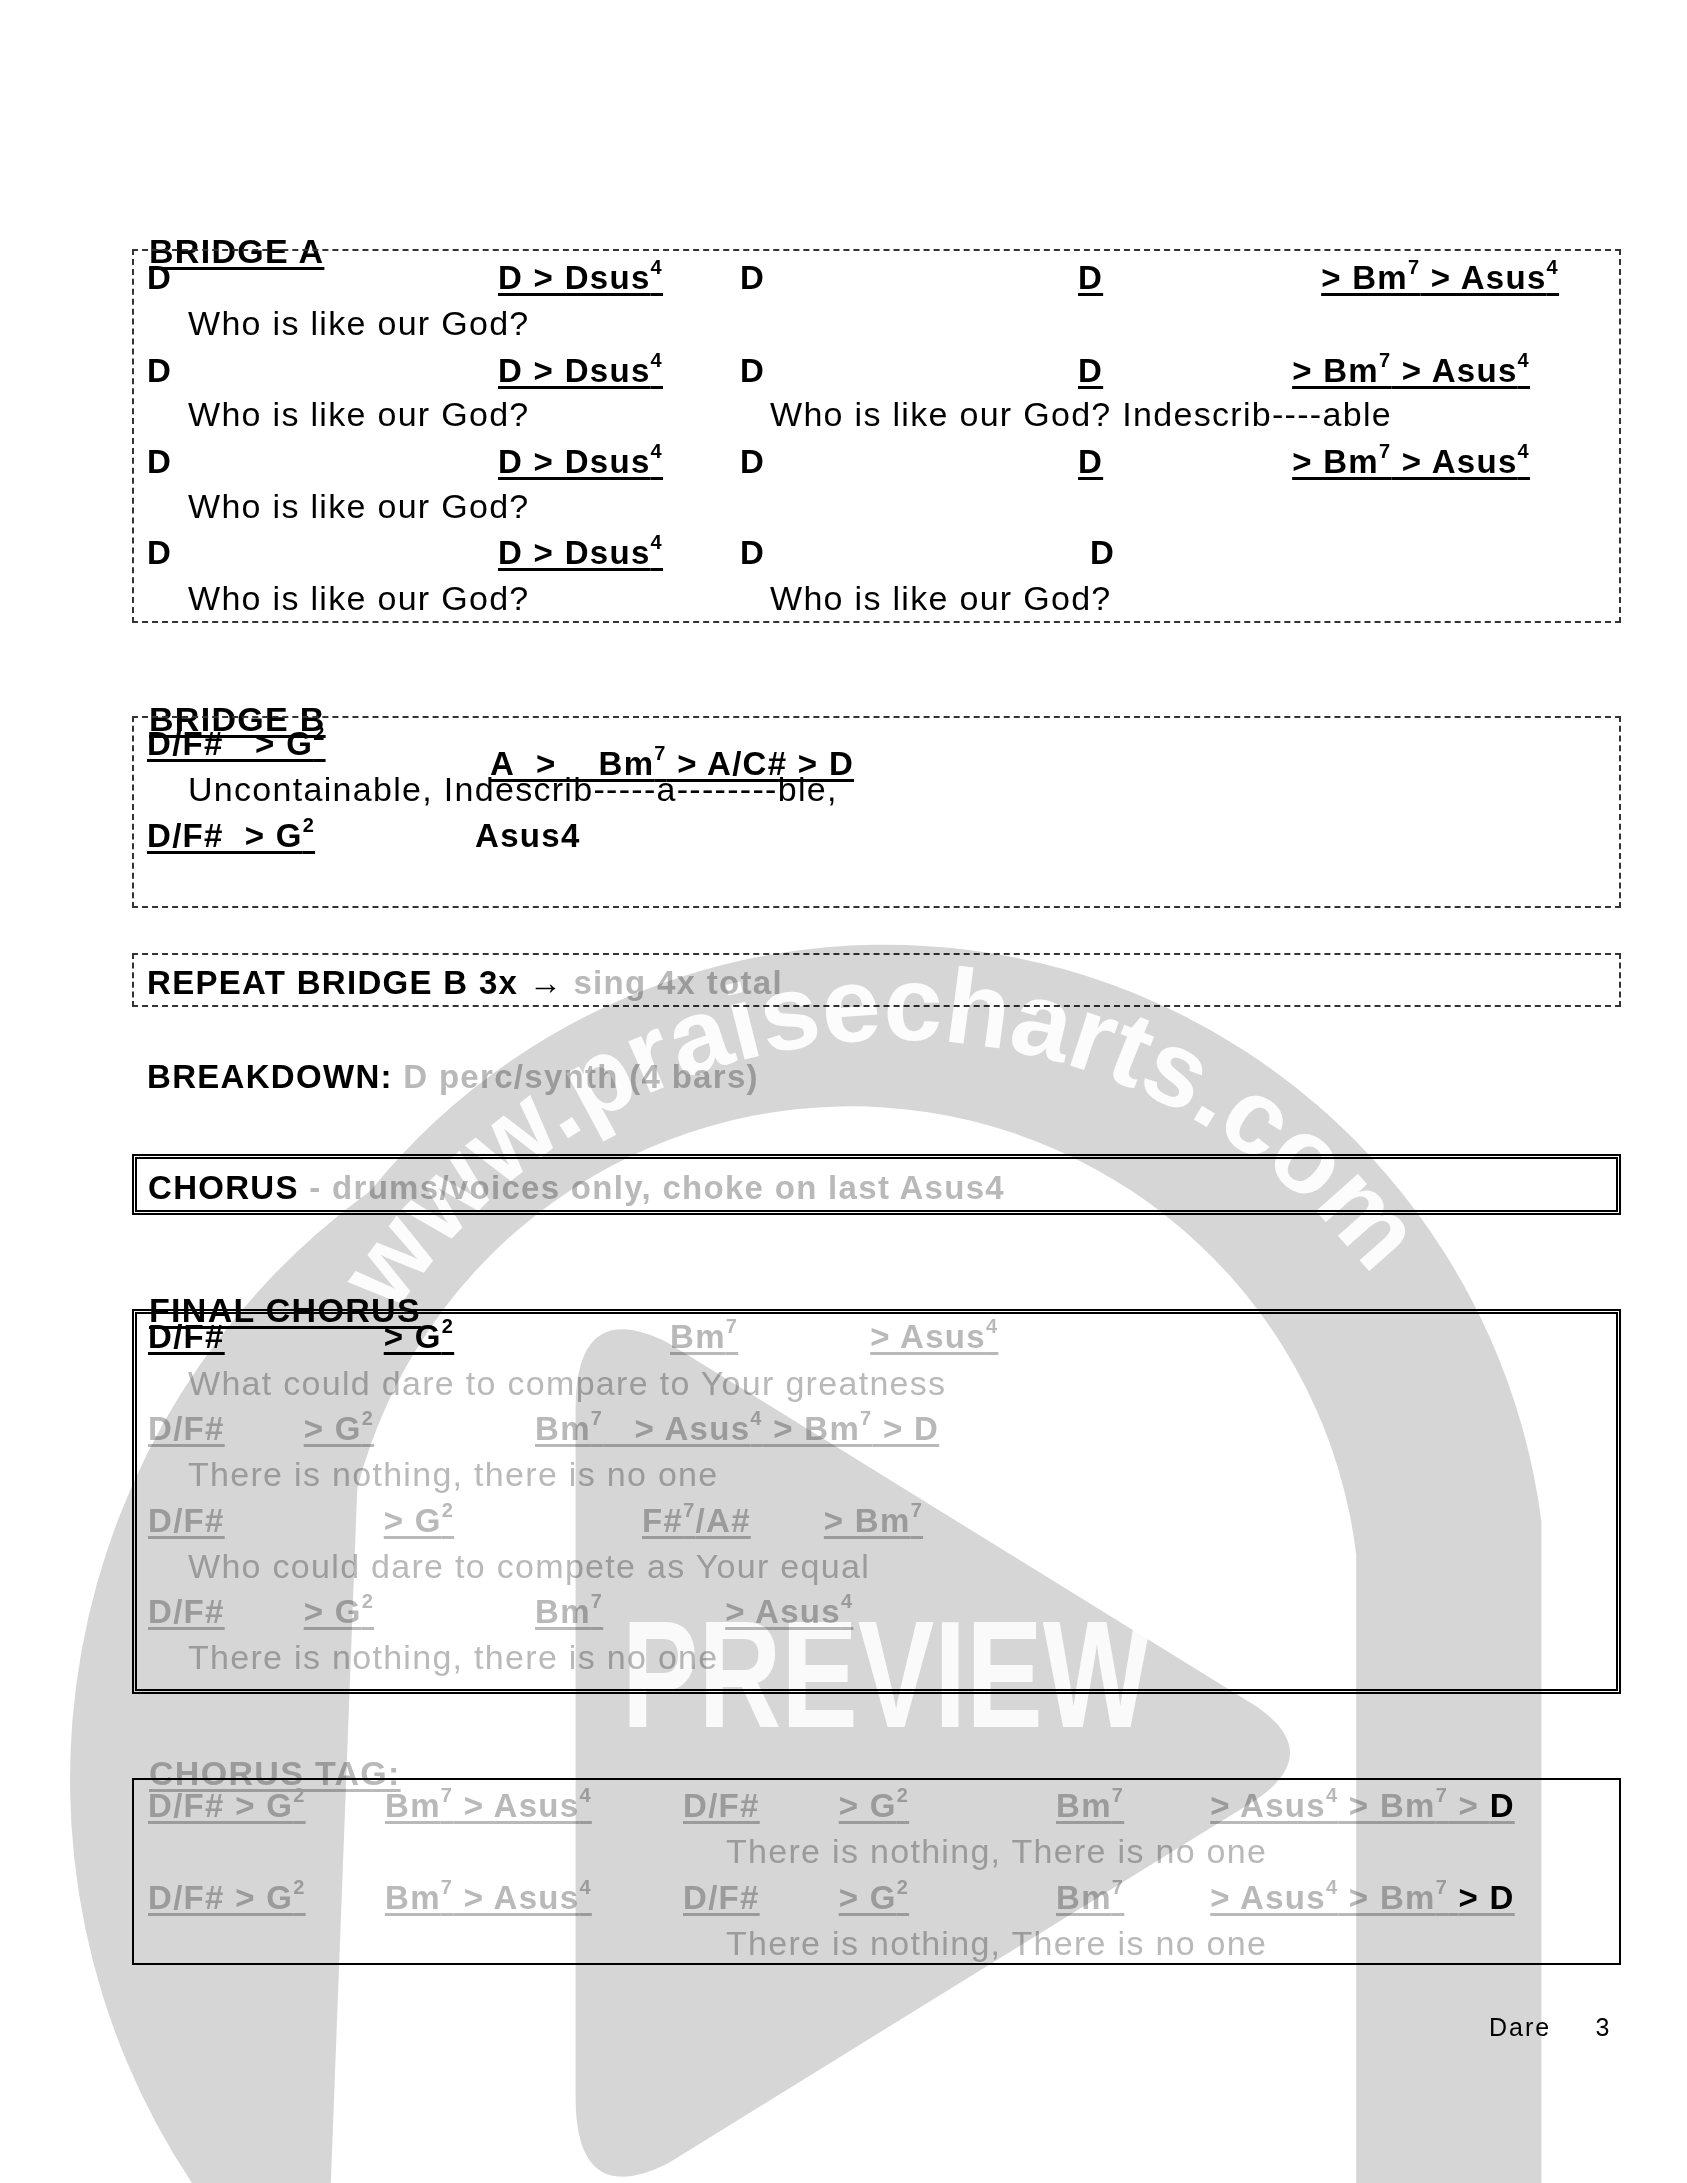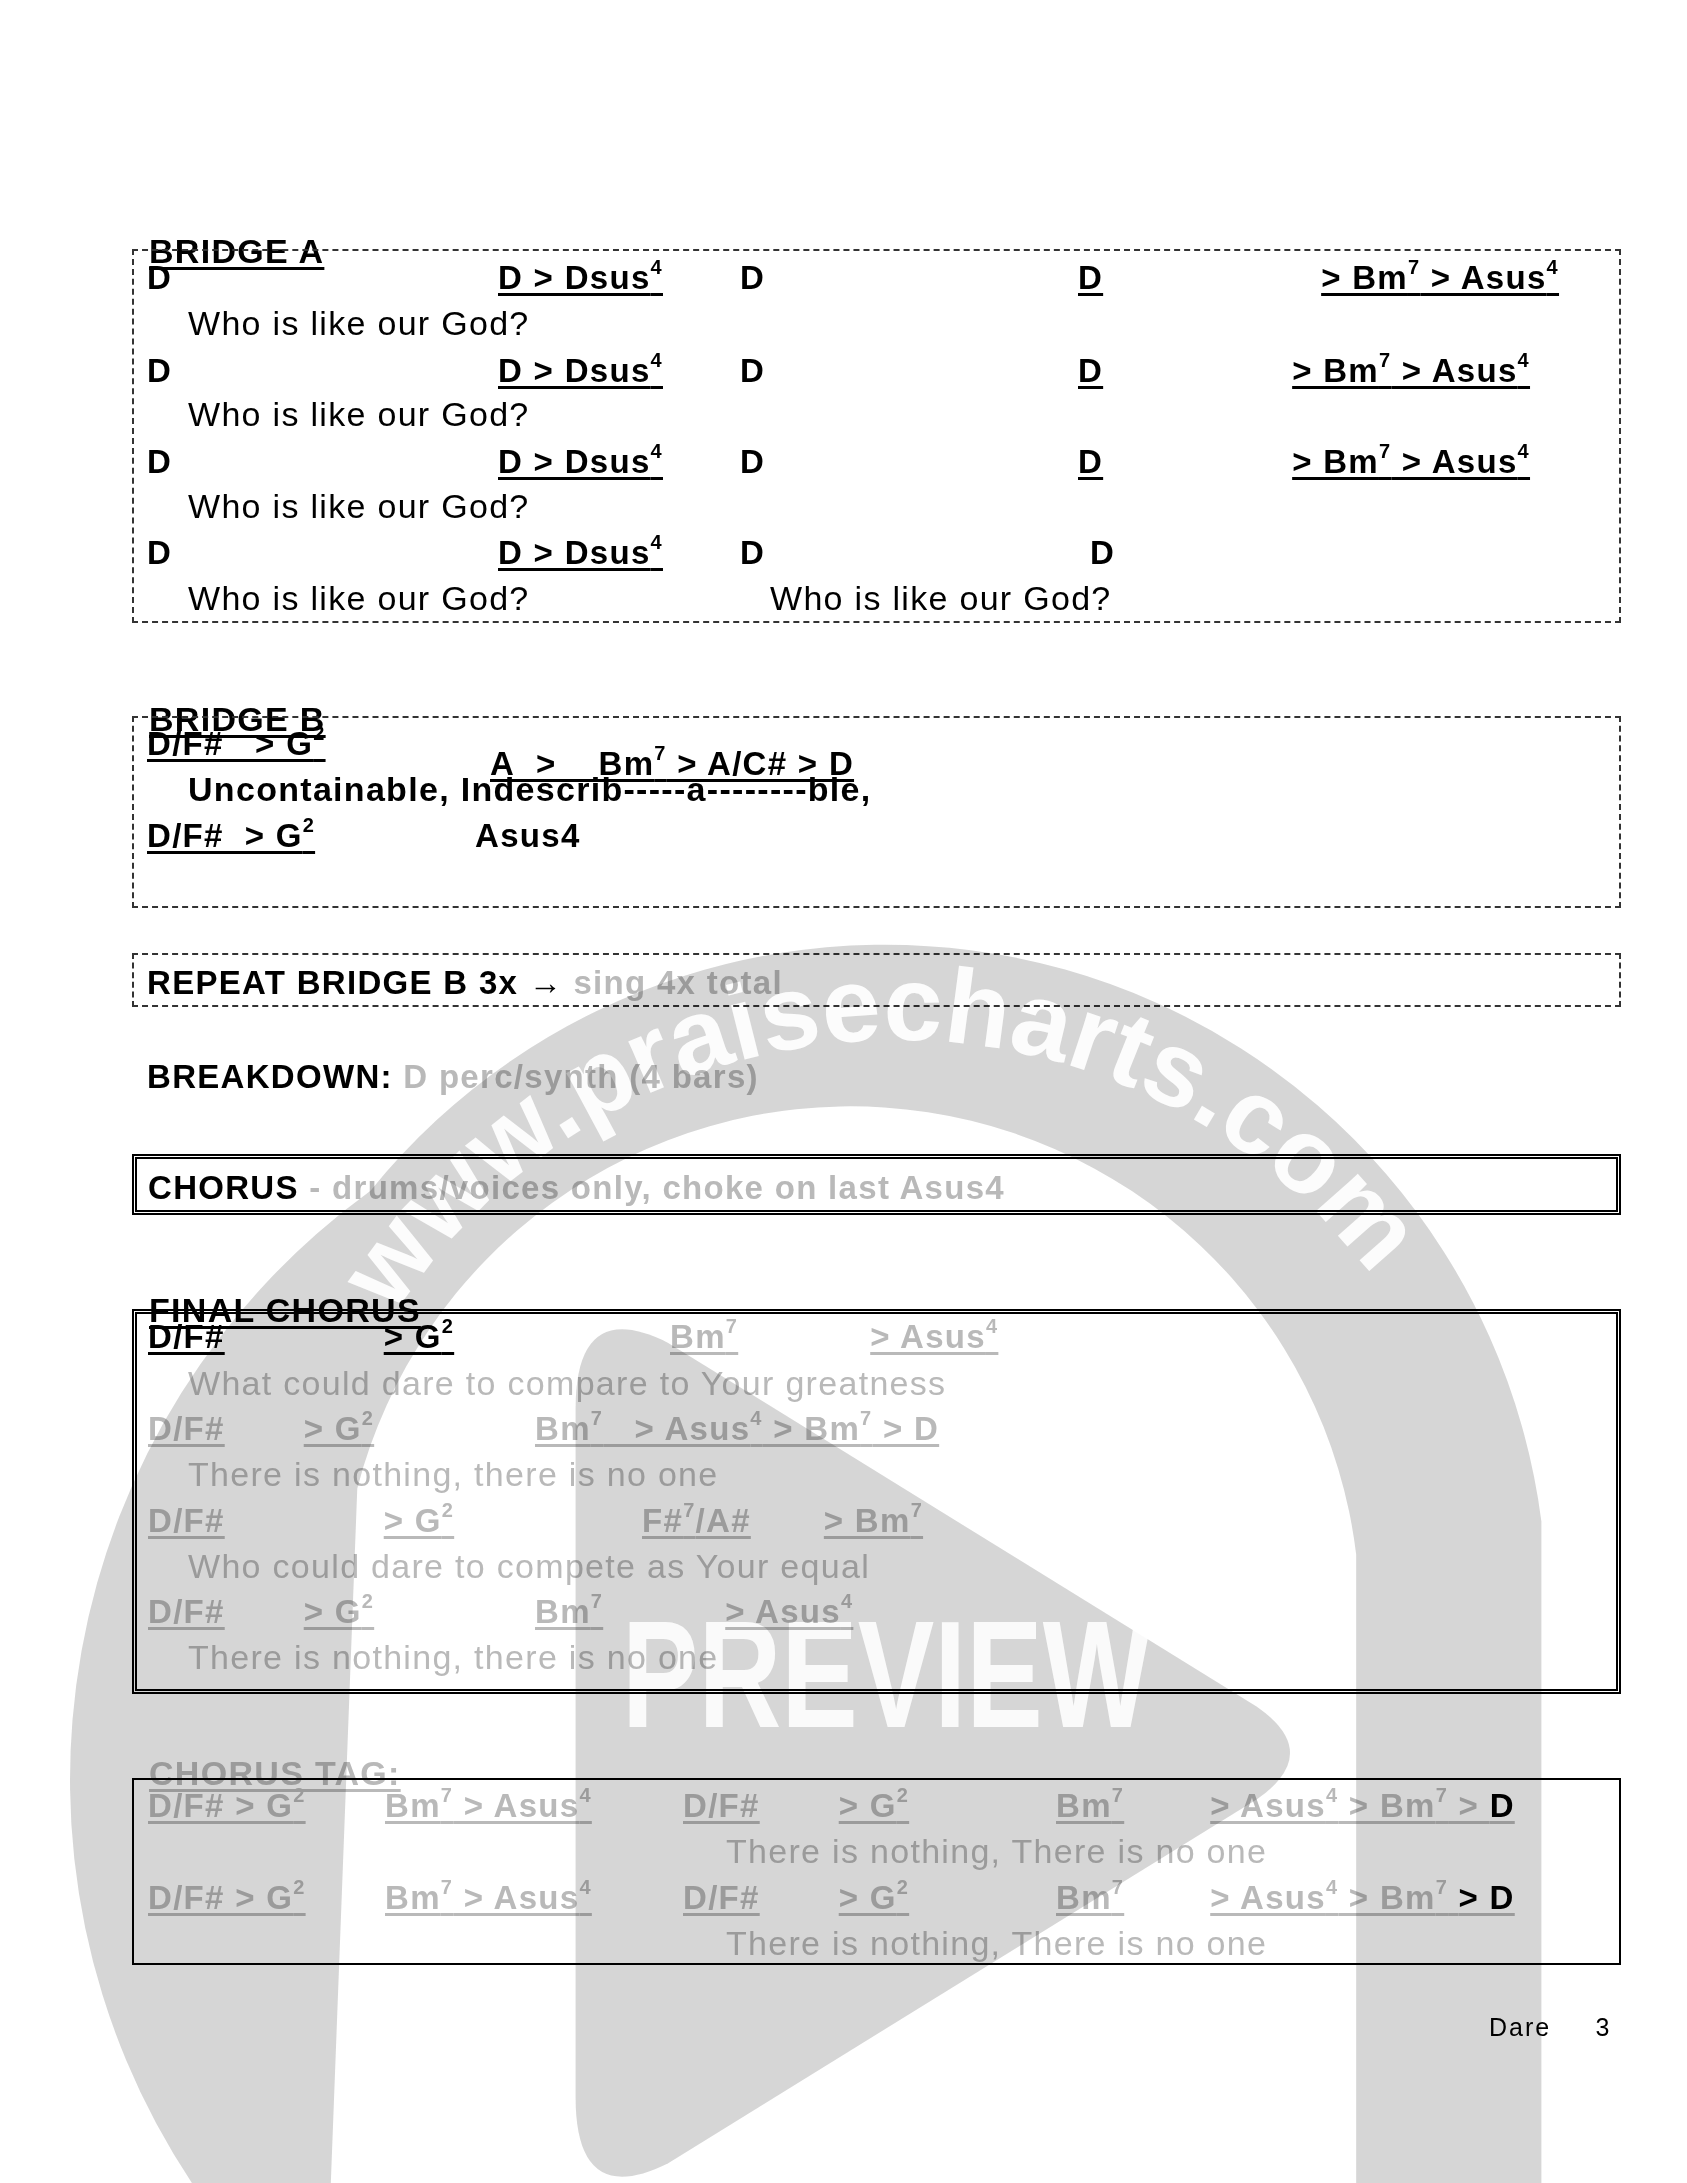--- a/index.html
+++ b/index.html
@@ -38,39 +38,40 @@
   <div class="line chord u" style="left:498px; top:258px;">D &gt; Dsus<sup>4</sup></div>
   <div class="line chord" style="left:740px; top:258px;">D</div>
   <div class="line chord u" style="left:1078px; top:258px; width:509px;">D<span style="display:inline-block;width:218px;"></span>&gt; Bm<sup>7</sup> &gt; Asus<sup>4</sup></div>
   <div class="line lyric" style="left:188px; top:303px;">Who is like our God?</div>
 
   <div class="line chord" style="left:147px; top:351px;">D</div>
   <div class="line chord u" style="left:498px; top:351px;">D &gt; Dsus<sup>4</sup></div>
   <div class="line chord" style="left:740px; top:351px;">D</div>
   <div class="line chord u" style="left:1078px; top:351px;">D<span style="display:inline-block;width:189px;"></span>&gt; Bm<sup>7</sup> &gt; Asus<sup>4</sup></div>
   <div class="line lyric" style="left:188px; top:394px;">Who is like our God?</div>
+  <div class="line lyric" style="left:770px; top:394px;">Who is like our God?  Indescrib----able</div>
 
   <div class="line chord" style="left:147px; top:442px;">D</div>
   <div class="line chord u" style="left:498px; top:442px;">D &gt; Dsus<sup>4</sup></div>
   <div class="line chord" style="left:740px; top:442px;">D</div>
   <div class="line chord u" style="left:1078px; top:442px;">D<span style="display:inline-block;width:189px;"></span>&gt; Bm<sup>7</sup> &gt; Asus<sup>4</sup></div>
   <div class="line lyric" style="left:188px; top:486px;">Who is like our God?</div>
 
   <div class="line chord" style="left:147px; top:533px;">D</div>
   <div class="line chord u" style="left:498px; top:533px;">D &gt; Dsus<sup>4</sup></div>
   <div class="line chord" style="left:740px; top:533px;">D</div>
   <div class="line chord" style="left:1090px; top:533px;">D</div>
   <div class="line lyric" style="left:188px; top:578px;">Who is like our God?</div>
   <div class="line lyric" style="left:770px; top:578px;">Who is like our God?</div>
 
   <div class="heading" style="top:674px;">BRIDGE B</div>
   <div class="box-dashed" style="top:716px; height:192px;"></div>
   <div class="line chord u" style="left:147px; top:724px;">D/F#&nbsp;&nbsp;&nbsp;&gt; G<sup>2</sup></div>
   <div class="line chord u" style="left:490px; top:744px;">A&nbsp;&nbsp;&gt;&nbsp;&nbsp;&nbsp;&nbsp;Bm<sup>7</sup> &gt; A/C# &gt; D</div>
-  <div class="line lyric" style="left:188px; top:769px;font-weight:bold;">Uncontainable,  Indescrib-----a--------ble,</div>
+  <div class="line lyric" style="left:188px; top:769px;">Uncontainable,  Indescrib-----a--------ble,</div>
   <div class="line chord u" style="left:147px; top:816px;">D/F#&nbsp;&nbsp;&gt; G<sup>2</sup></div>
   <div class="line chord" style="left:475px; top:816px;">Asus4</div>
 
   <div class="box-dashed" style="top:953px; height:54px;"></div>
   <div class="inline-text" style="left:147px; top:963px;">
     <span>REPEAT BRIDGE B 3x</span>
     <span>→</span>
     <span class="grey">sing 4x total</span>
   </div>
 

